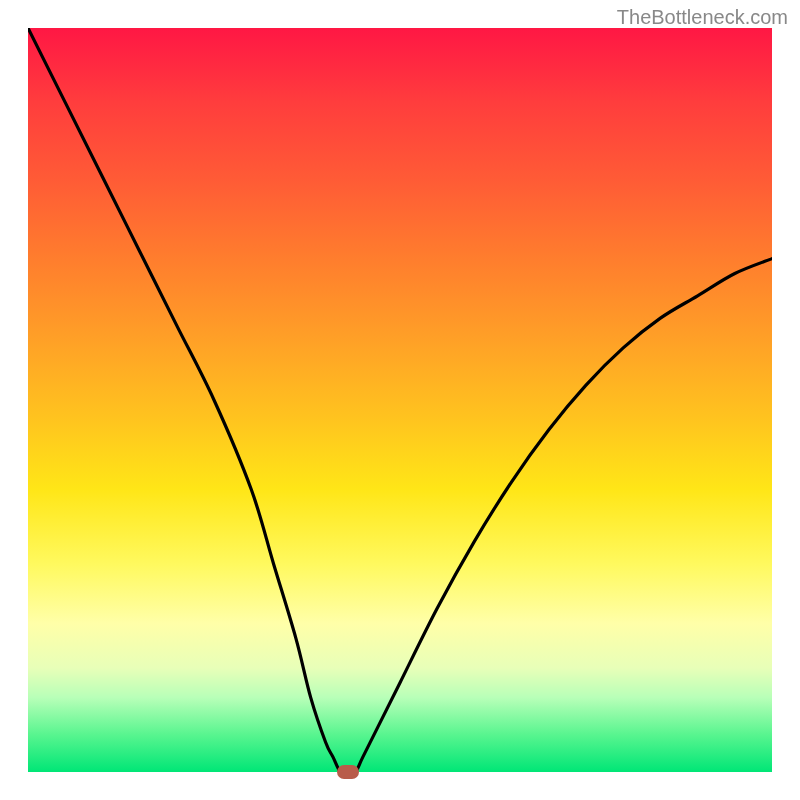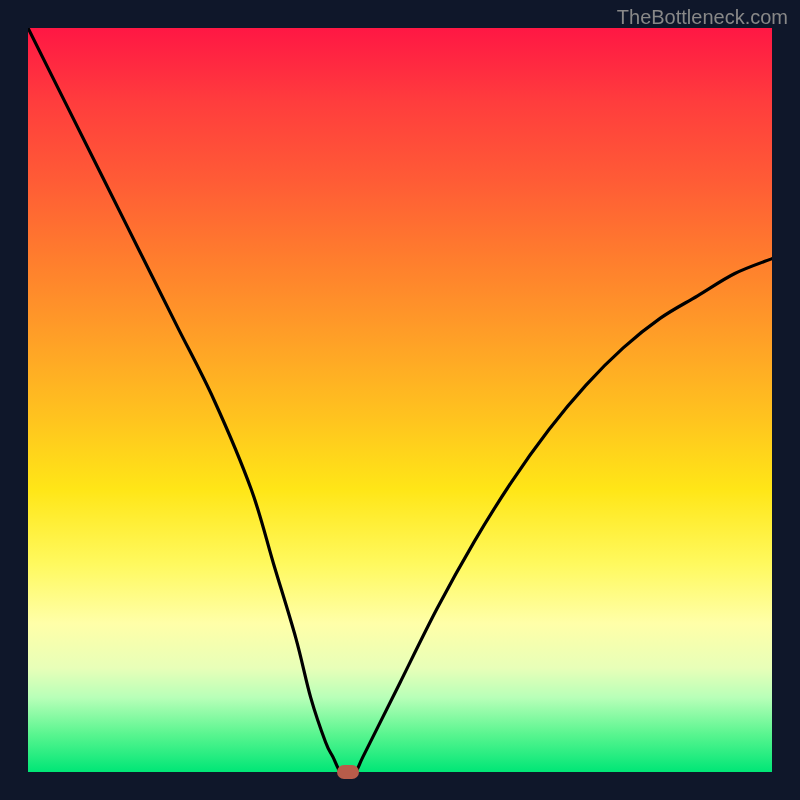--- a/index.html
+++ b/index.html
@@ -7,21 +7,21 @@
     padding: 0;
     width: 800px;
     height: 800px;
     background: #000;
     font-family: Arial, sans-serif;
   }
   .chart-container {
     position: relative;
     width: 800px;
     height: 800px;
-    background: #0f172a;
+    background: #ffffff;
   }
   .plot-area {
     position: absolute;
     left: 28px;
     top: 28px;
     width: 744px;
     height: 744px;
     background: linear-gradient(to bottom,
       #ff1744 0%,
       #ff3d3d 10%,

